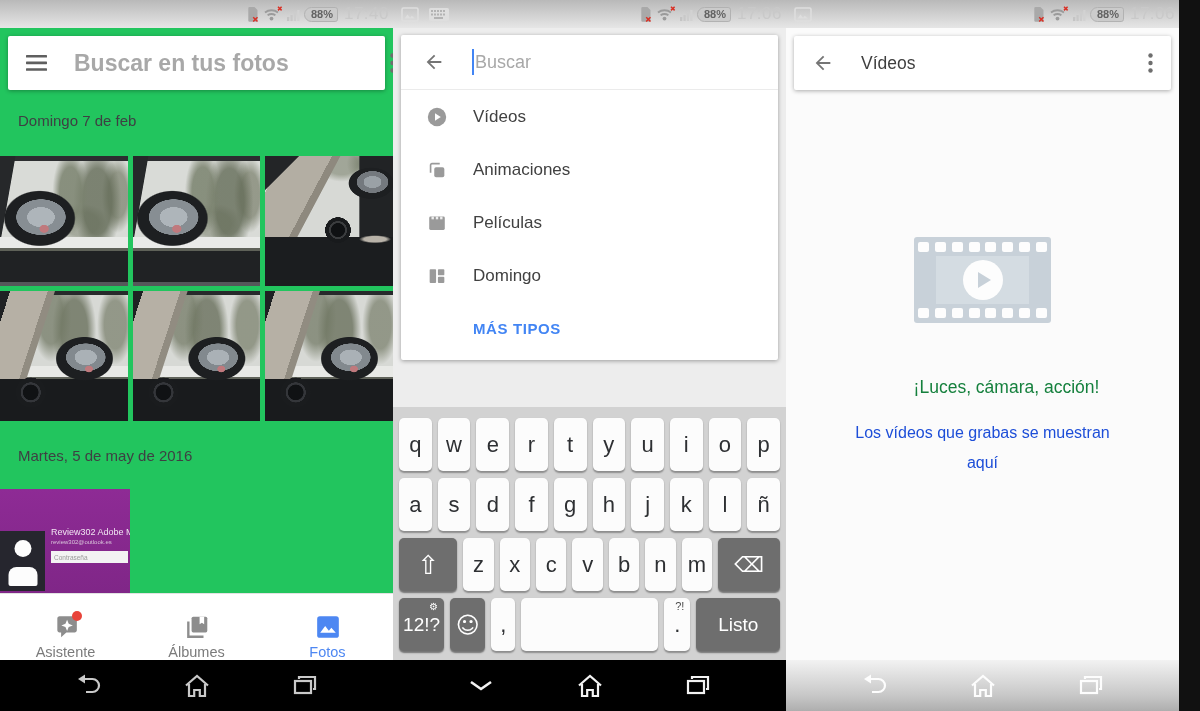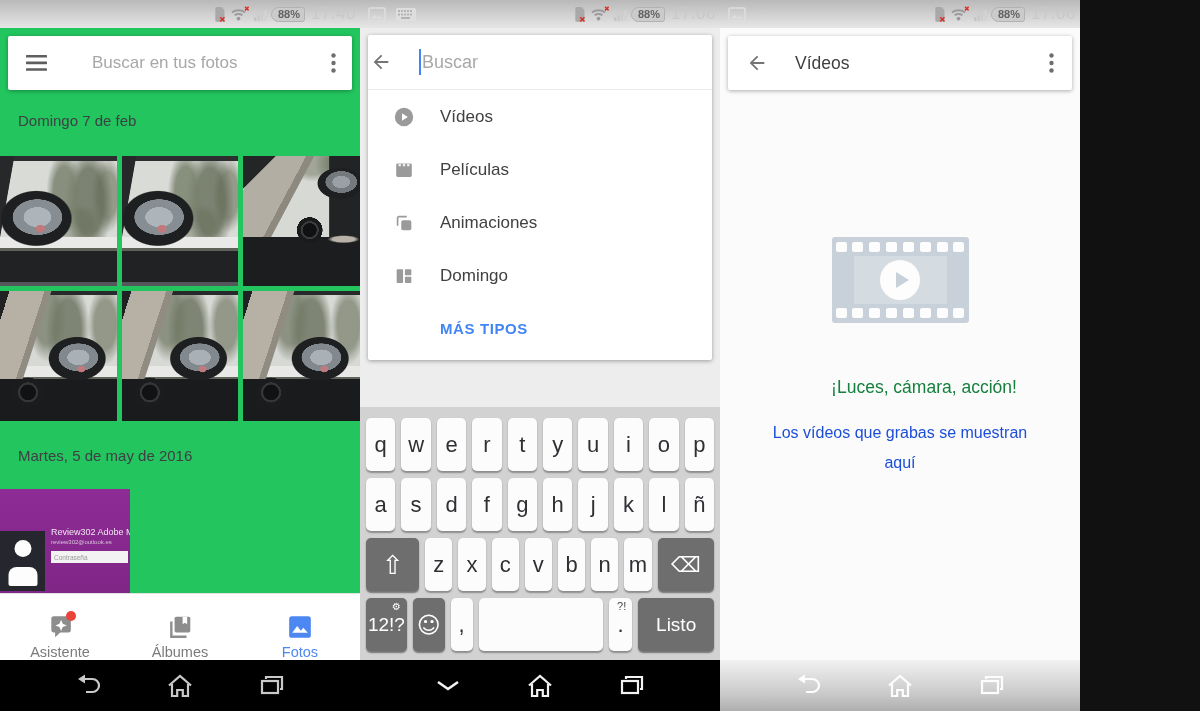--- a/index.html
+++ b/index.html
@@ -1,18 +1,18 @@
 <!DOCTYPE html>
 <html><head>
 <meta charset="utf-8">
 <style>
   * { margin:0; padding:0; box-sizing:border-box; }
   html,body { background:#111; }
   body { font-family:"Liberation Sans", "DejaVu Sans", sans-serif; }
-  .screen { width:1080px; height:711px; display:flex; overflow:hidden; background:#fff; }
+  .screen { width:1179px; height:711px; display:flex; overflow:hidden; background:#fff; }
   .phone { width:400px; height:711px; position:relative; overflow:hidden; background:#fff; }
 
   
   .statusbar { position:absolute; top:0; left:0; right:0; height:28px; z-index:30;
     background:linear-gradient(#b9b9b9, #e6e6e6); display:flex; align-items:center; padding:0 4px 0 8px; }
   .sb-left { display:flex; align-items:center; gap:10px; }
   .sb-right { margin-left:auto; display:flex; align-items:center; gap:4px; }
   .sb-time { font-size:17px; color:#c9c9c9; letter-spacing:.5px; padding-left:2px; }
   .battery { position:relative; background:#cbcbcb; border:1px solid #b2b2b2; color:#636363;
     font-size:11px; font-weight:bold; line-height:13px; padding:0 4px 0 6px; border-radius:8px 3px 3px 8px; }
@@ -93,21 +93,21 @@
 
   .anav { position:absolute; bottom:0; left:0; right:0; height:51px; background:#000;
     display:flex; align-items:center; justify-content:space-between; padding:0 72px; z-index:25; }
   .anav svg { width:32px; height:30px; display:block; }
   .anav-light { background:linear-gradient(#f2f2f2, #c7c7c7 70%, #aeaeae); }
 
   
   .p2 { background:#ededed; }
   .s-card { position:absolute; top:35px; left:8px; right:8px; background:#fff; border-radius:2px;
     box-shadow:0 1px 4px rgba(0,0,0,.35); z-index:10; padding-bottom:6px; }
-  .s-search { height:55px; display:flex; align-items:center; border-bottom:1px solid #ebebeb; padding:0 16px 0 2px; }
+  .s-search { height:55px; display:flex; align-items:center; border-bottom:1px solid #ebebeb; padding:0 16px 0 22px; }
   .cursor { width:2px; height:26px; background:#4285f4; margin:0 1px 0 27px; }
   .sugg-item { height:53px; display:flex; align-items:center; cursor:pointer; }
   .sugg-icon { width:72px; display:flex; justify-content:center; }
   .sugg-icon svg { width:22px; height:22px; }
   .sugg-label { font-size:17px; color:#414141; }
   .more-row { height:52px; display:flex; align-items:center; padding-left:72px; cursor:pointer; }
   .more-link { color:#4285f4; font-size:15px; font-weight:bold; letter-spacing:.6px; }
 
   .kb { position:absolute; left:0; right:0; bottom:51px; height:253px; background:#d2d2d2;
     padding:11px 3px 9px; display:flex; flex-direction:column; gap:7px; z-index:15; }
@@ -207,21 +207,21 @@
     </div>
 
     <div class="card searchrow">
       <span class="mini-ic" style="margin-left:18px">
         <svg width="21" height="16" viewBox="0 0 21 16">
             <rect width="21" height="2.6" rx=".6" fill="#5f5f5f"></rect>
             <rect y="6.6" width="21" height="2.6" rx=".6" fill="#5f5f5f"></rect>
             <rect y="13.2" width="21" height="2.6" rx=".6" fill="#5f5f5f"></rect>
           </svg>
       </span>
-      <input class="ph-input" style="margin-left: 45px; font-size: 17px;" readonly="" placeholder="Buscar en tus fotos">
+      <input class="ph-input" style="margin-left: 27px; font-size: 23px; font-weight: bold;" readonly="" placeholder="Buscar en tus fotos">
       <span class="mini-ic" style="margin:0 16px 0 8px">
         <svg width="5" height="20" viewBox="0 0 5 20">
             <circle cx="2.5" cy="2.5" r="2.2" fill="#6e6e6e"></circle>
             <circle cx="2.5" cy="10" r="2.2" fill="#6e6e6e"></circle>
             <circle cx="2.5" cy="17.5" r="2.2" fill="#6e6e6e"></circle>
           </svg>
       </span>
     </div>
 
     <nav class="photos-nav">
@@ -349,38 +349,38 @@
           <svg viewBox="0 0 24 24">
               <circle cx="12" cy="12" r="10" fill="#9a9a9a"></circle>
               <path d="M9.8 7.8l6.4 4.2-6.4 4.2z" fill="#fff"></path>
             </svg>
         </span>
         <span class="sugg-label">Vídeos</span>
       </div>
       <div class="sugg-item">
         <span class="sugg-icon">
           <svg viewBox="0 0 24 24">
+              <path d="M5 15V6.5A1.5 1.5 0 0 1 6.5 5H15" fill="none" stroke="#9a9a9a" stroke-width="1.8"></path>
+              <rect x="9" y="9" width="11" height="11" rx="2" fill="#9a9a9a"></rect>
+            </svg>
+        </span>
+        <span class="sugg-label">Animaciones</span>
+      </div>
+      <div class="sugg-item">
+        <span class="sugg-icon">
+          <svg viewBox="0 0 24 24">
               <rect x="3.5" y="5" width="17" height="14.5" rx="1.5" fill="#9a9a9a"></rect>
               <g fill="#ededed">
                 <rect x="6" y="5" width="2.6" height="3"></rect>
                 <rect x="10.7" y="5" width="2.6" height="3"></rect>
                 <rect x="15.4" y="5" width="2.6" height="3"></rect>
               </g>
             </svg>
         </span>
         <span class="sugg-label">Películas</span>
-      </div>
-      <div class="sugg-item">
-        <span class="sugg-icon">
-          <svg viewBox="0 0 24 24">
-              <path d="M5 15V6.5A1.5 1.5 0 0 1 6.5 5H15" fill="none" stroke="#9a9a9a" stroke-width="1.8"></path>
-              <rect x="9" y="9" width="11" height="11" rx="2" fill="#9a9a9a"></rect>
-            </svg>
-        </span>
-        <span class="sugg-label">Animaciones</span>
       </div>
       <div class="sugg-item">
         <span class="sugg-icon">
           <svg viewBox="0 0 24 24">
               <g fill="#9a9a9a">
                 <rect x="4" y="4.5" width="7" height="15" rx="1"></rect>
                 <rect x="13" y="4.5" width="7" height="6.8" rx="1"></rect>
                 <rect x="13" y="12.8" width="7" height="6.7" rx="1"></rect>
               </g>
             </svg>

